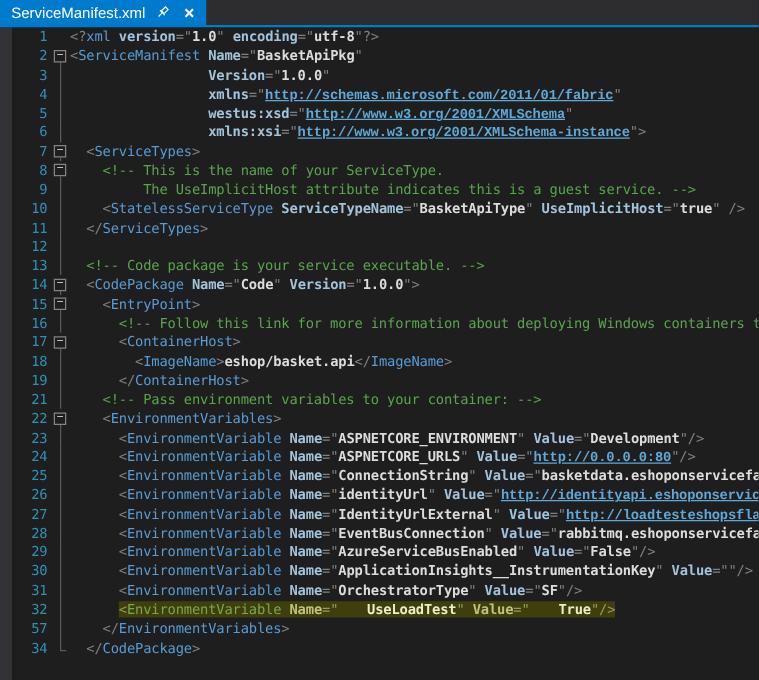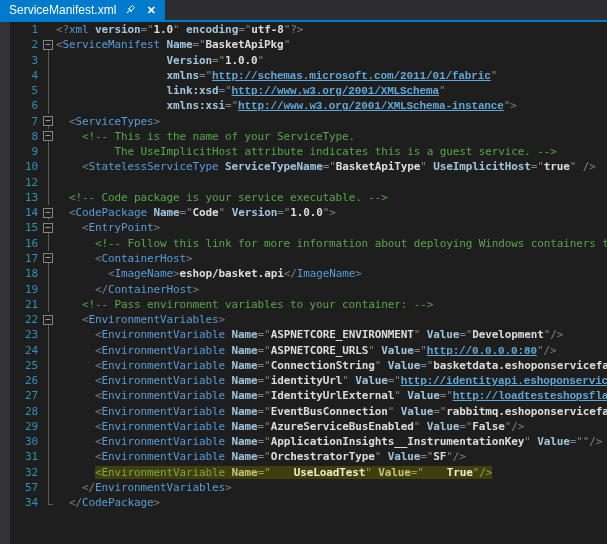--- a/index.html
+++ b/index.html
@@ -90,21 +90,21 @@
         <pre class="code"><span class="s">                 </span><span class="a">Version</span><span class="d">="</span><span class="v">1.0.0</span><span class="d">"</span></pre>
       </div>
       <div class="row">
         <div class="num">4</div>
         <div class="fold line"></div>
         <pre class="code"><span class="s">                 </span><span class="a">xmlns</span><span class="d">="</span><span class="u">http://schemas.microsoft.com/2011/01/fabric</span><span class="d">"</span></pre>
       </div>
       <div class="row">
         <div class="num">5</div>
         <div class="fold line"></div>
-        <pre class="code"><span class="s">                 </span><span class="a">link:xsd</span><span class="d">="</span><span class="u">http://www.w3.org/2001/XMLSchema</span><span class="d">"</span></pre>
+        <pre class="code"><span class="s">                 </span><span class="a">westus:xsd</span><span class="d">="</span><span class="u">http://www.w3.org/2001/XMLSchema</span><span class="d">"</span></pre>
       </div>
       <div class="row">
         <div class="num">6</div>
         <div class="fold line"></div>
         <pre class="code"><span class="s">                 </span><span class="a">xmlns:xsi</span><span class="d">="</span><span class="u">http://www.w3.org/2001/XMLSchema-instance</span><span class="d">"&gt;</span></pre>
       </div>
       <div class="row">
         <div class="num">7</div>
         <div class="fold box">
           <span class="fbox">−</span>
@@ -120,20 +120,25 @@
       </div>
       <div class="row">
         <div class="num">9</div>
         <div class="fold line"></div>
         <pre class="code"><span class="s">         </span><span class="c">The UseImplicitHost attribute indicates this is a guest service. --&gt;</span></pre>
       </div>
       <div class="row">
         <div class="num">10</div>
         <div class="fold line"></div>
         <pre class="code"><span class="s">    </span><span class="d">&lt;</span><span class="e">StatelessServiceType </span><span class="a">ServiceTypeName</span><span class="d">="</span><span class="v">BasketApiType</span><span class="d">" </span><span class="a">UseImplicitHost</span><span class="d">="</span><span class="v">true</span><span class="d">" /&gt;</span></pre>
+      </div>
+      <div class="row">
+        <div class="num">11</div>
+        <div class="fold line"></div>
+        <pre class="code"><span class="s">  </span><span class="d">&lt;/</span><span class="e">ServiceTypes</span><span class="d">&gt;</span></pre>
       </div>
       <div class="row">
         <div class="num">12</div>
         <div class="fold line"></div>
         <pre class="code"></pre>
       </div>
       <div class="row">
         <div class="num">13</div>
         <div class="fold line"></div>
         <pre class="code"><span class="s">  </span><span class="c">&lt;!-- Code package is your service executable. --&gt;</span></pre>

